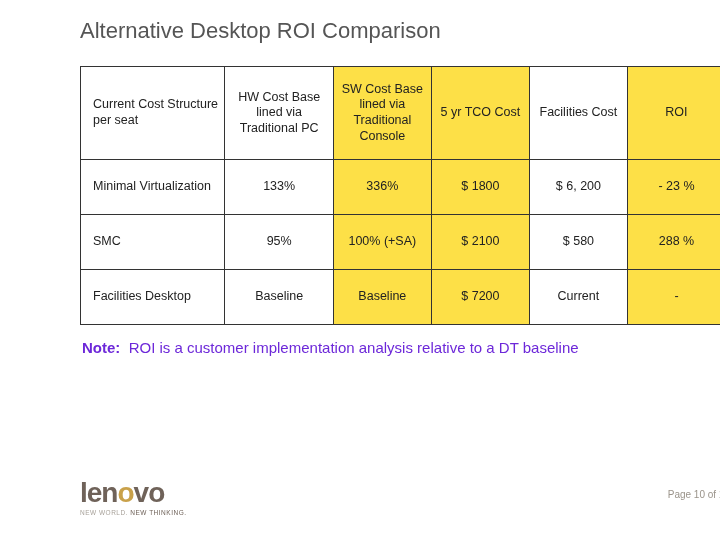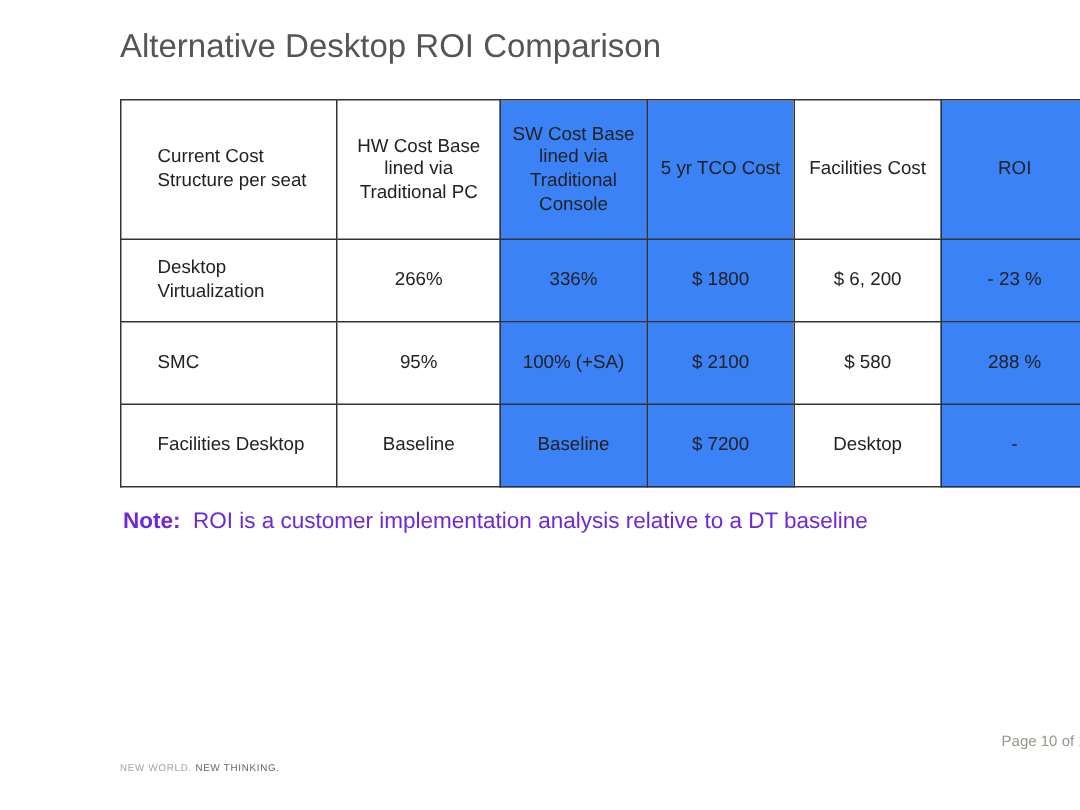--- a/index.html
+++ b/index.html
@@ -52,24 +52,24 @@
     background: #ffffff;
   }
   table.roi thead th {
     height: 80px;
   }
   table.roi tbody td {
     height: 42px;
   }
   table.roi .left {
     text-align: left;
-    padding-left: 24px;
+    padding-left: 12px;
   }
   table.roi td.hl, table.roi th.hl {
-    background: #3b82f6;
+    background: #fde047;
   }
   .note {
     margin: 14px 0 0 4px;
     font-size: 15px;
     color: #6d28d9;
   }
   .note .bold { font-weight: bold; }
 
   
   .logo-block {
@@ -124,52 +124,55 @@
         <th class="left">Current Cost Structure per seat</th>
         <th>HW Cost Base lined via Traditional PC</th>
         <th class="hl">SW Cost Base lined via Traditional Console</th>
         <th class="hl">5 yr TCO Cost</th>
         <th>Facilities Cost</th>
         <th class="hl">ROI</th>
       </tr>
     </thead>
     <tbody>
       <tr>
-        <td class="left">Desktop Virtualization</td>
-        <td>266%</td>
+        <td class="left">Minimal Virtualization</td>
+        <td>133%</td>
         <td class="hl">336%</td>
         <td class="hl">$   1800</td>
         <td>$  6, 200</td>
         <td class="hl">- 23 %</td>
       </tr>
       <tr>
         <td class="left">SMC</td>
         <td>95%</td>
         <td class="hl">100% (+SA)</td>
         <td class="hl">$   2100</td>
         <td>$      580</td>
         <td class="hl">288 %</td>
       </tr>
       <tr>
         <td class="left">Facilities Desktop</td>
         <td>Baseline</td>
         <td class="hl">Baseline</td>
         <td class="hl">$ 7200</td>
-        <td>Desktop</td>
+        <td>Current</td>
         <td class="hl">-</td>
       </tr>
     </tbody>
   </table>
 
   <div class="note">
     <span class="bold">Note:</span>
     &nbsp;<span>ROI is a customer implementation analysis relative to a DT baseline</span>
   </div>
 
   <div class="logo-block">
+    <div class="lenovo">
+      <span>len</span><span class="accent">o</span><span>vo</span>
+    </div>
     <div class="tagline">
       <span>NEW WORLD.</span>
       <span class="strong">NEW THINKING.</span>
     </div>
   </div>
 
   <div class="pagenum">Page 10 of 13</div>
 </div>
 
 </body></html>

